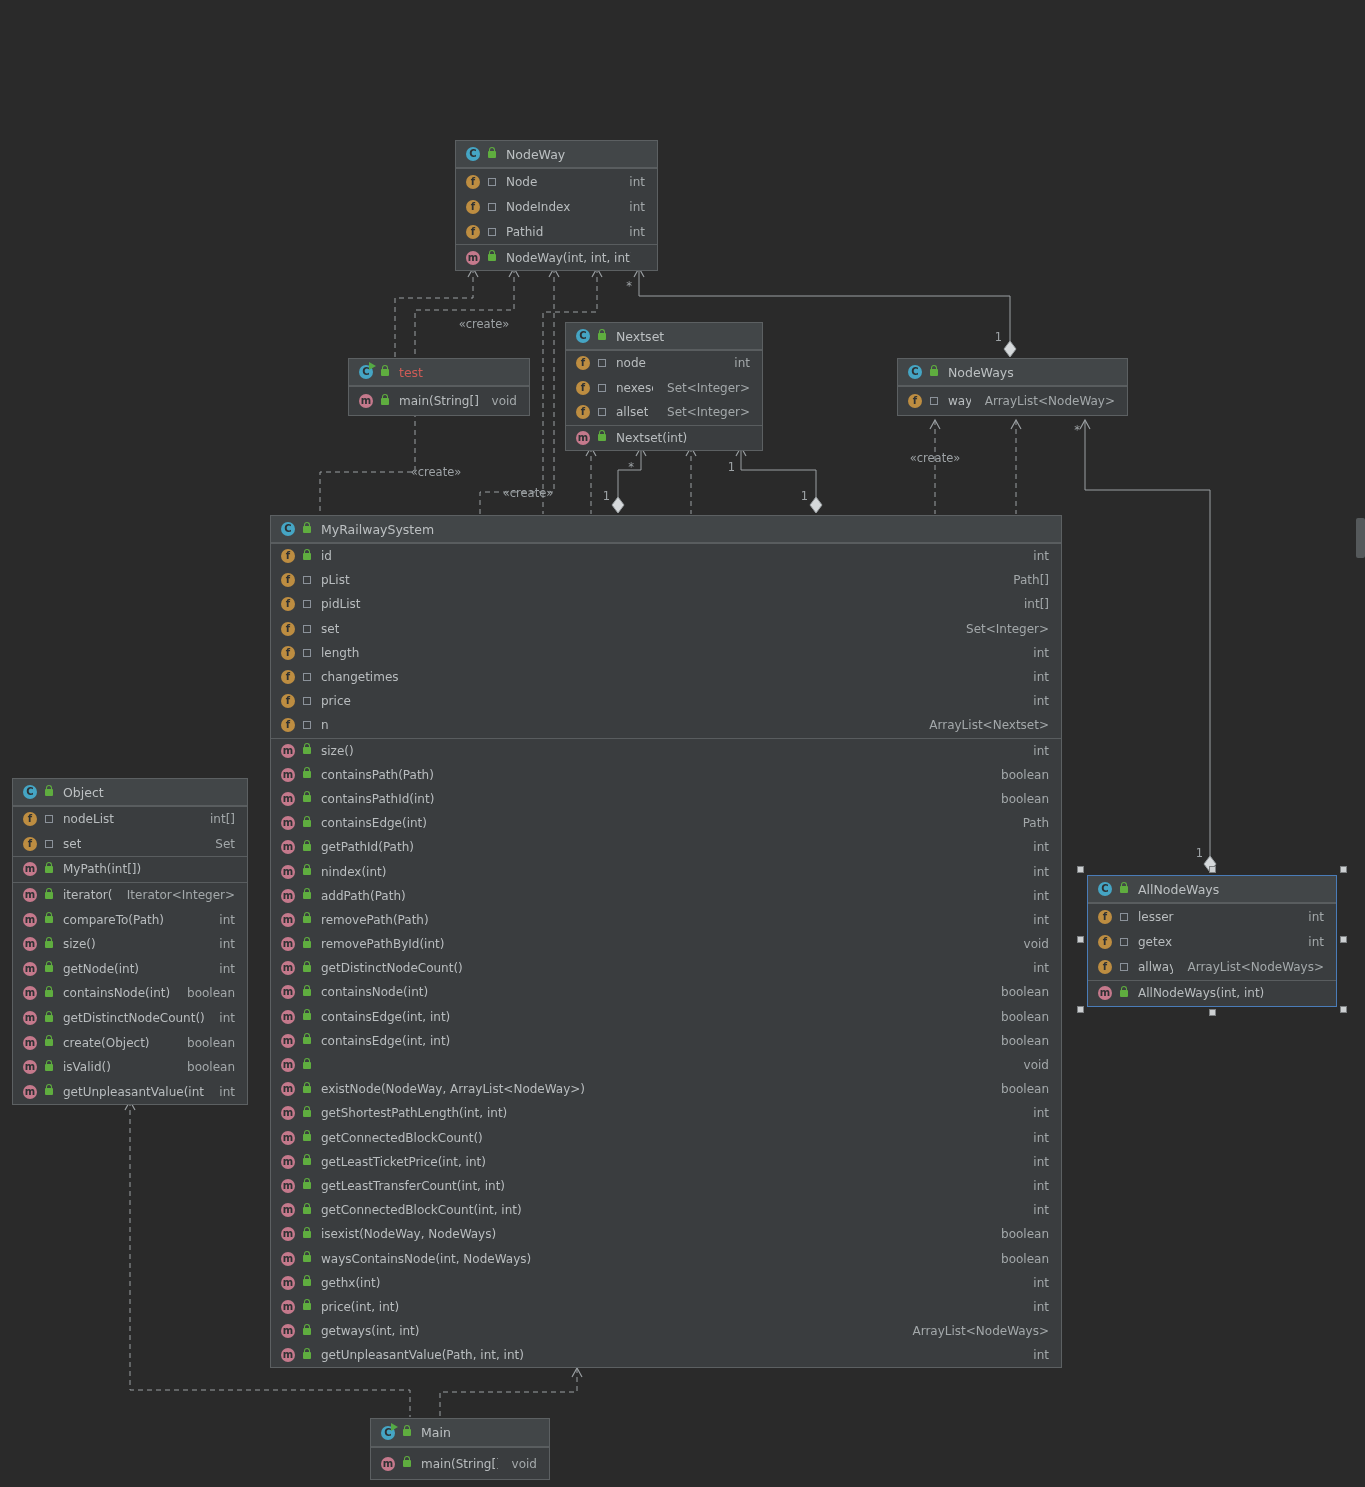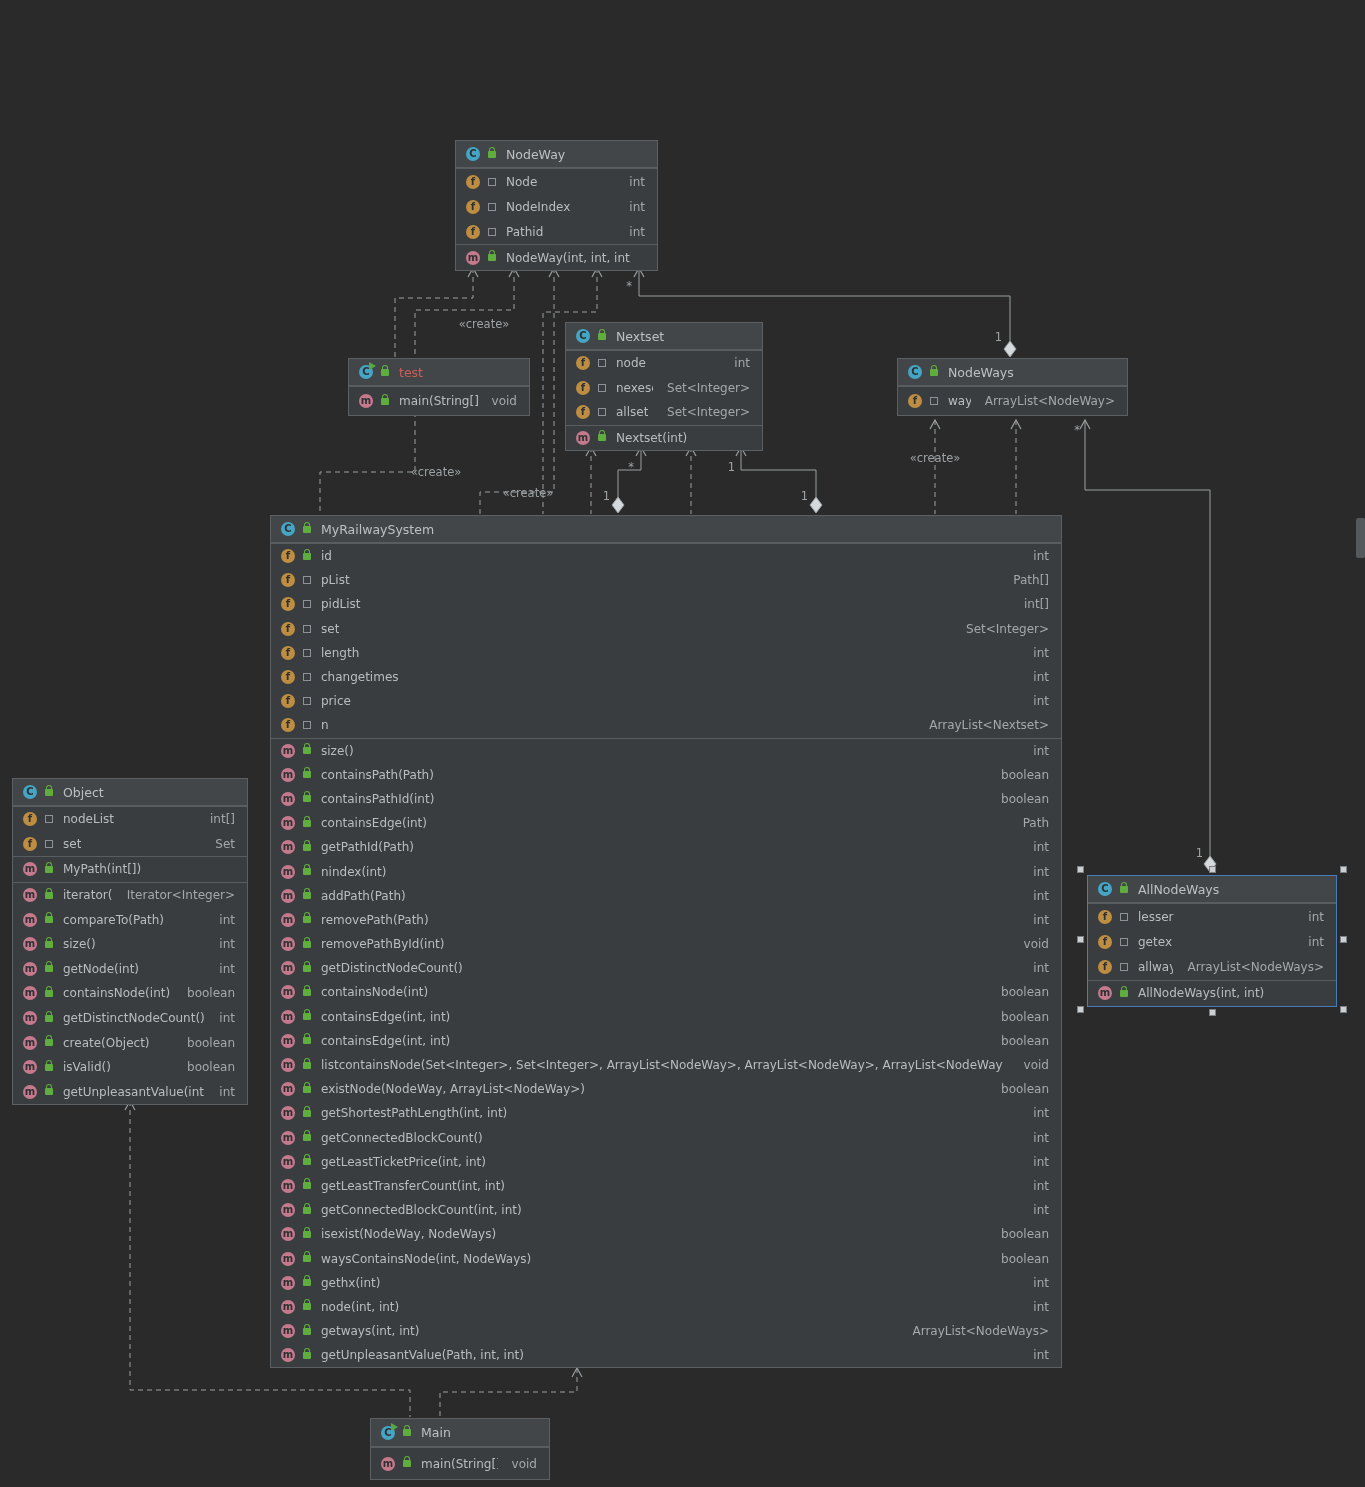--- a/index.html
+++ b/index.html
@@ -343,21 +343,20 @@
           </div>
           <div class="m-row" style="height: 24.2px;">
             <span class="icon-circle icon-m">m</span>
             <span class="vis vis-public"></span>
             <span class="rname">containsEdge(int, int)</span>
             <span class="rtype">boolean</span>
           </div>
           <div class="m-row" style="height: 24.2px;">
             <span class="icon-circle icon-m">m</span>
             <span class="vis vis-public"></span>
-            <span class="rname">listcontainsNode(Set&lt;Integer&gt;, Set&lt;Integer&gt;, ArrayList&lt;NodeWay&gt;, ArrayList&lt;NodeWay&gt;, ArrayList&lt;NodeWay</span>
             <span class="rtype">void</span>
           </div>
           <div class="m-row" style="height: 24.2px;">
             <span class="icon-circle icon-m">m</span>
             <span class="vis vis-public"></span>
             <span class="rname">existNode(NodeWay, ArrayList&lt;NodeWay&gt;)</span>
             <span class="rtype">boolean</span>
           </div>
           <div class="m-row" style="height: 24.2px;">
             <span class="icon-circle icon-m">m</span>
@@ -403,21 +402,21 @@
           </div>
           <div class="m-row" style="height: 24.2px;">
             <span class="icon-circle icon-m">m</span>
             <span class="vis vis-public"></span>
             <span class="rname">gethx(int)</span>
             <span class="rtype">int</span>
           </div>
           <div class="m-row" style="height: 24.2px;">
             <span class="icon-circle icon-m">m</span>
             <span class="vis vis-public"></span>
-            <span class="rname">node(int, int)</span>
+            <span class="rname">price(int, int)</span>
             <span class="rtype">int</span>
           </div>
           <div class="m-row" style="height: 24.2px;">
             <span class="icon-circle icon-m">m</span>
             <span class="vis vis-public"></span>
             <span class="rname">getways(int, int)</span>
             <span class="rtype">ArrayList&lt;NodeWays&gt;</span>
           </div>
           <div class="m-row" style="height: 24.2px;">
             <span class="icon-circle icon-m">m</span>

